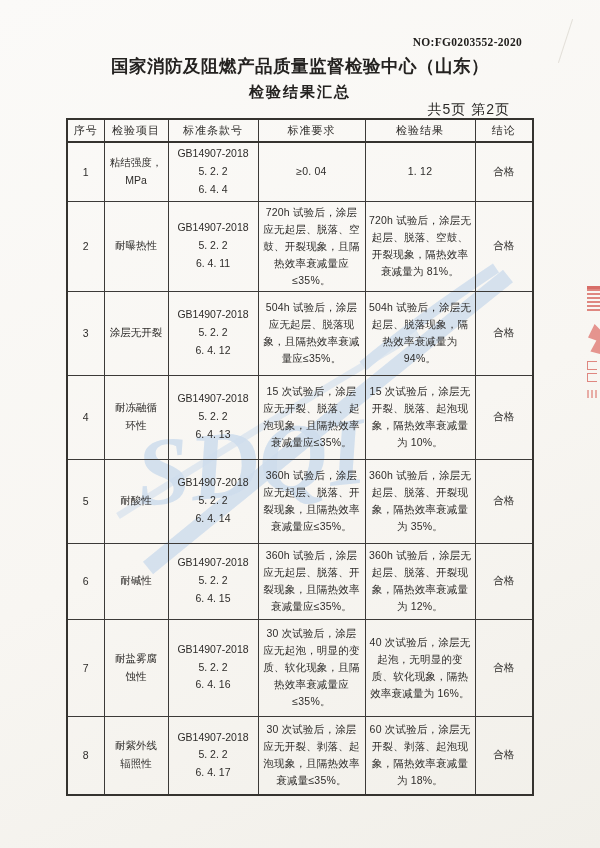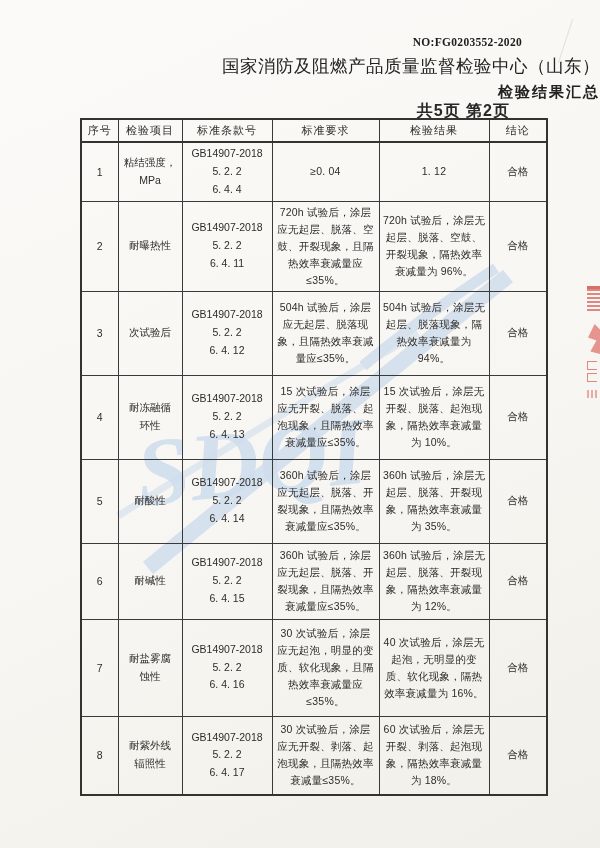--- a/index.html
+++ b/index.html
@@ -20,40 +20,40 @@
     position:absolute; top:18px; right:34px; width:1px; height:46px;
     background:#d8d4cc; transform:rotate(18deg); opacity:.7;
   }
   .doc-no{
     position:absolute; top:36px; right:78px;
     font-family:"Liberation Serif","DejaVu Serif",serif;
     font-weight:bold; font-size:11.5px; letter-spacing:.3px; color:#1f1d1b;
   }
   .title-1{
     position:absolute; top:54px; left:0; width:100%;
-    text-align:right; font-size:17.5px; font-weight:normal; color:#242220;
+    text-align:center; font-size:17.5px; font-weight:bold; color:#242220;
     letter-spacing:.5px;
   }
   .title-2{
     position:absolute; top:83px; left:0; width:100%;
-    text-align:right; font-size:15px; font-weight:bold; color:#242220;
+    text-align:center; font-size:15px; font-weight:bold; color:#242220;
     letter-spacing:2px;
   }
   .pagination{
     position:absolute; top:101px; right:90px;
-    font-size:16px; font-weight:bold; color:#2a2826; letter-spacing:1px;
+    font-size:14px; font-weight:normal; color:#2a2826; letter-spacing:1px;
   }
   
   .watermark{
     position:absolute; left:88px; top:248px; width:430px; height:330px;
     z-index:0; pointer-events:none; opacity:.85;
   }
   
   table.results{
-    position:absolute; left:80px; top:118px; width:466px;
+    position:absolute; left:66px; top:118px; width:466px;
     border-collapse:collapse; table-layout:fixed; z-index:1;
     background:transparent;
     border-radius:29px;
   }
   table.results col.c1{width:37px}
   table.results col.c2{width:64px}
   table.results col.c3{width:90px}
   table.results col.c4{width:107px}
   table.results col.c5{width:110px}
   table.results col.c6{width:58px}
@@ -170,27 +170,27 @@
           <td>2</td>
           <td>
             <div class="ln">耐曝热性</div>
           </td>
           <td>
             <div class="ln">GB14907-2018</div>
             <div class="ln">5. 2. 2</div>
             <div class="ln">6. 4. 11</div>
           </td>
           <td class="txt">720h 试验后，涂层应无起层、脱落、空鼓、开裂现象，且隔热效率衰减量应≤35%。</td>
-          <td class="txt">720h 试验后，涂层无起层、脱落、空鼓、开裂现象，隔热效率衰减量为 96%。</td>
+          <td class="txt">720h 试验后，涂层无起层、脱落、空鼓、开裂现象，隔热效率衰减量为 81%。</td>
           <td>合格</td>
         </tr>
         <tr>
           <td>3</td>
           <td>
-            <div class="ln">次试验后</div>
+            <div class="ln">涂层无开裂</div>
           </td>
           <td>
             <div class="ln">GB14907-2018</div>
             <div class="ln">5. 2. 2</div>
             <div class="ln">6. 4. 12</div>
           </td>
           <td class="txt">504h 试验后，涂层应无起层、脱落现象，且隔热效率衰减量应≤35%。</td>
           <td class="txt">504h 试验后，涂层无起层、脱落现象，隔热效率衰减量为 94%。</td>
           <td>合格</td>
         </tr>

